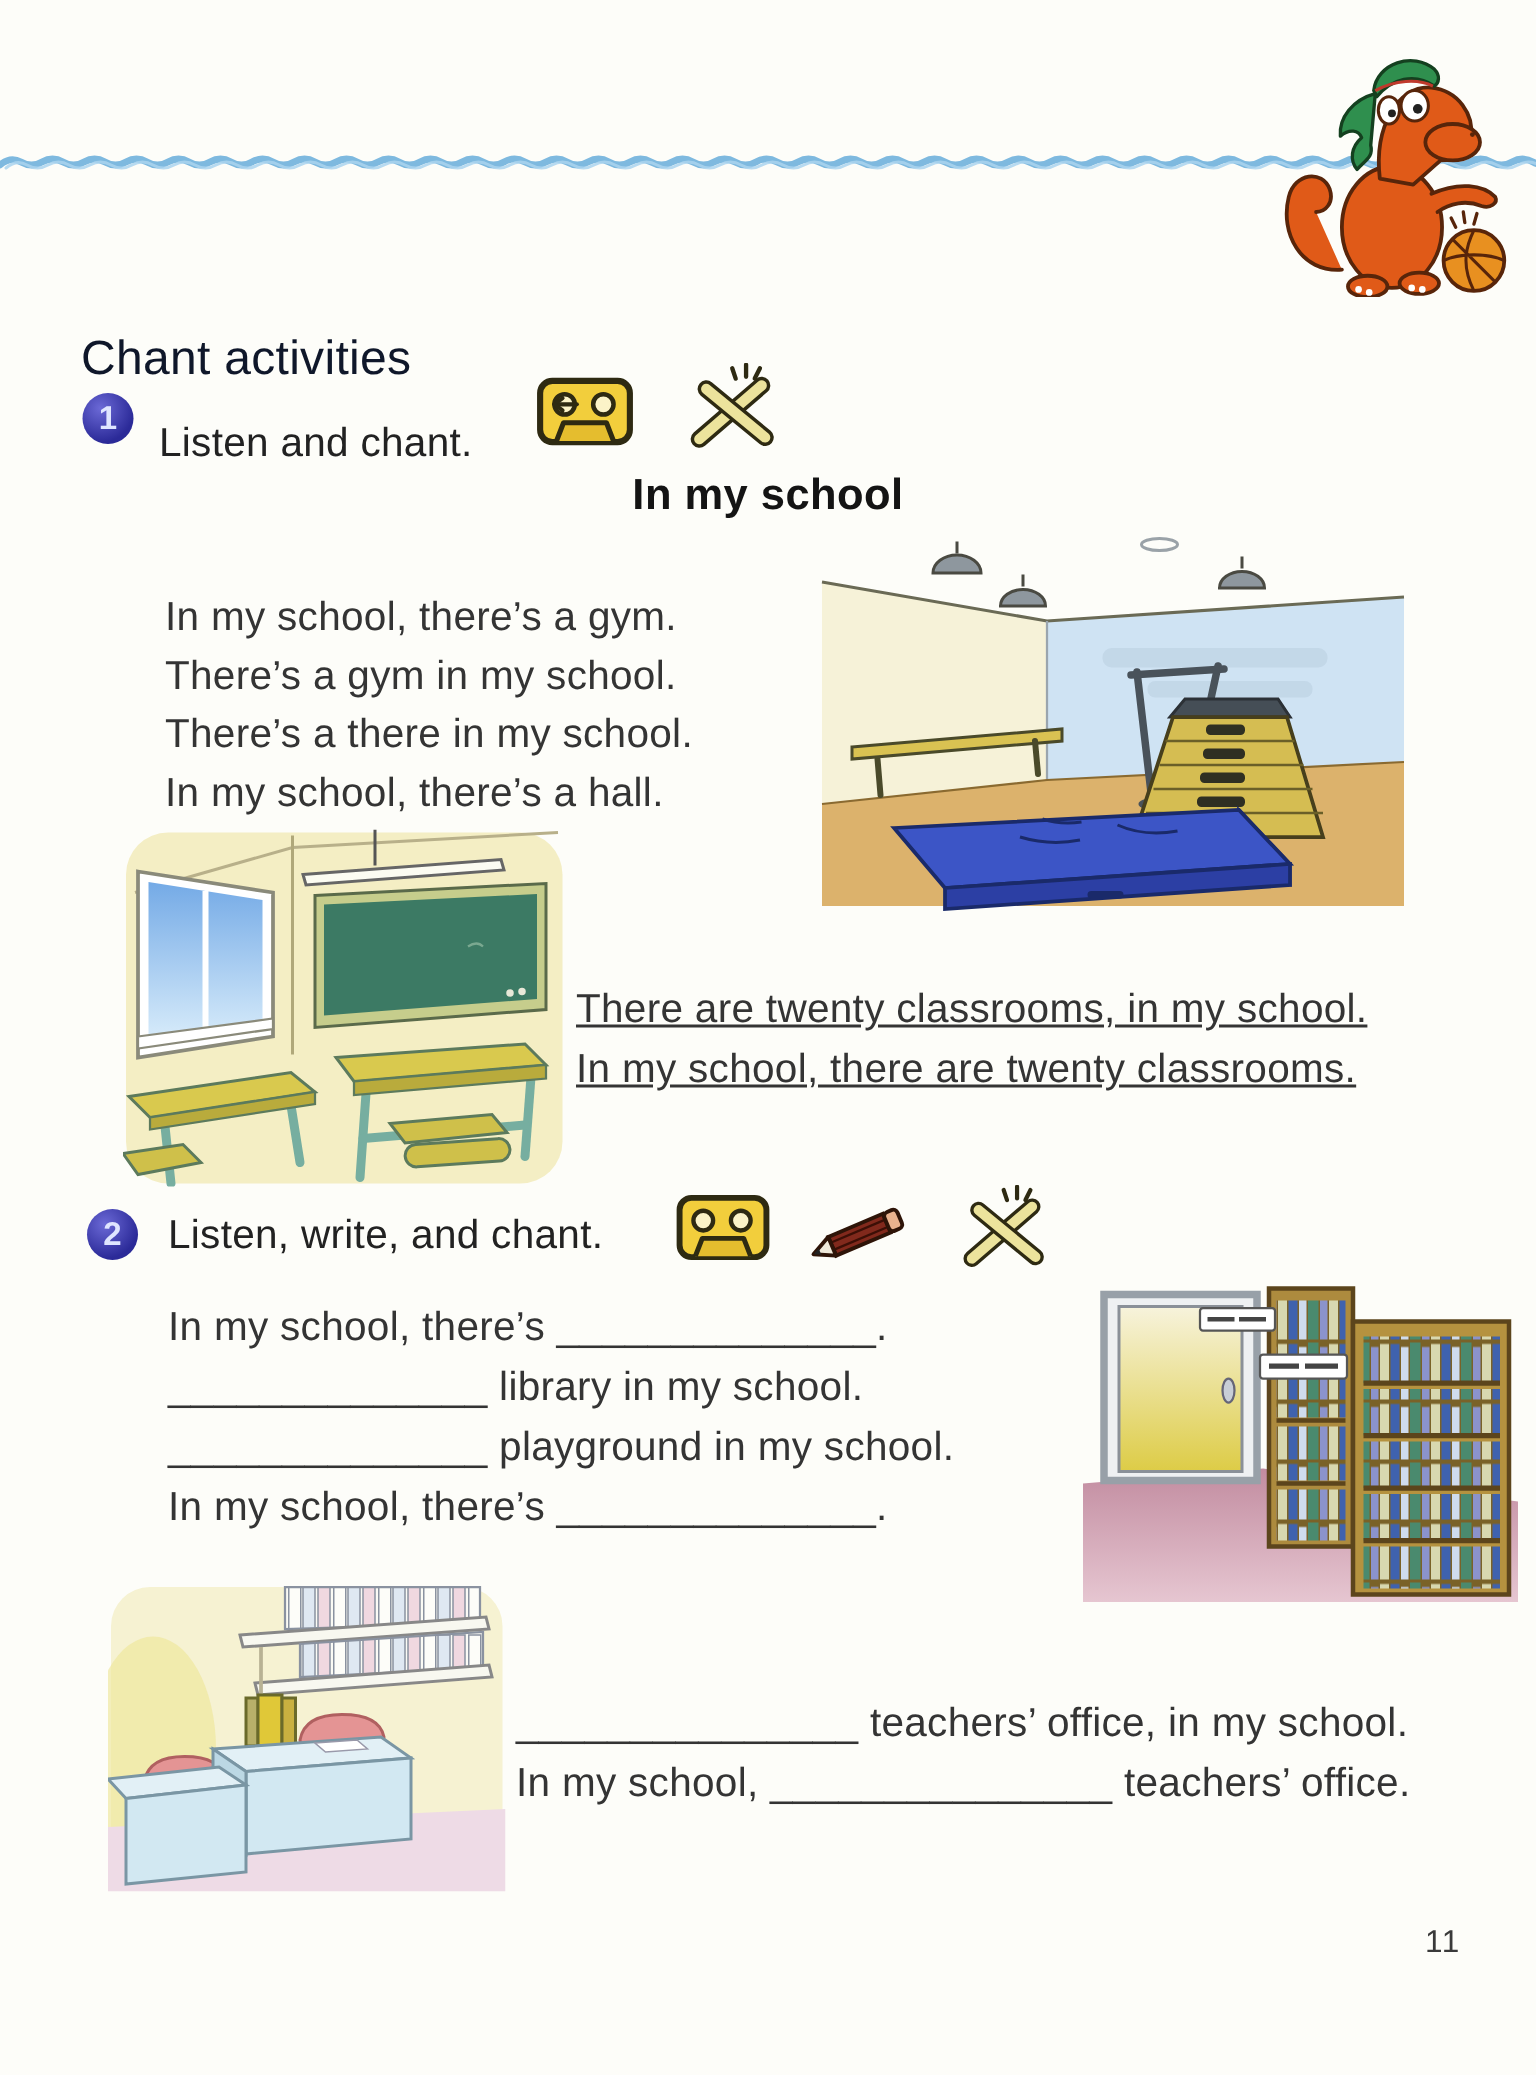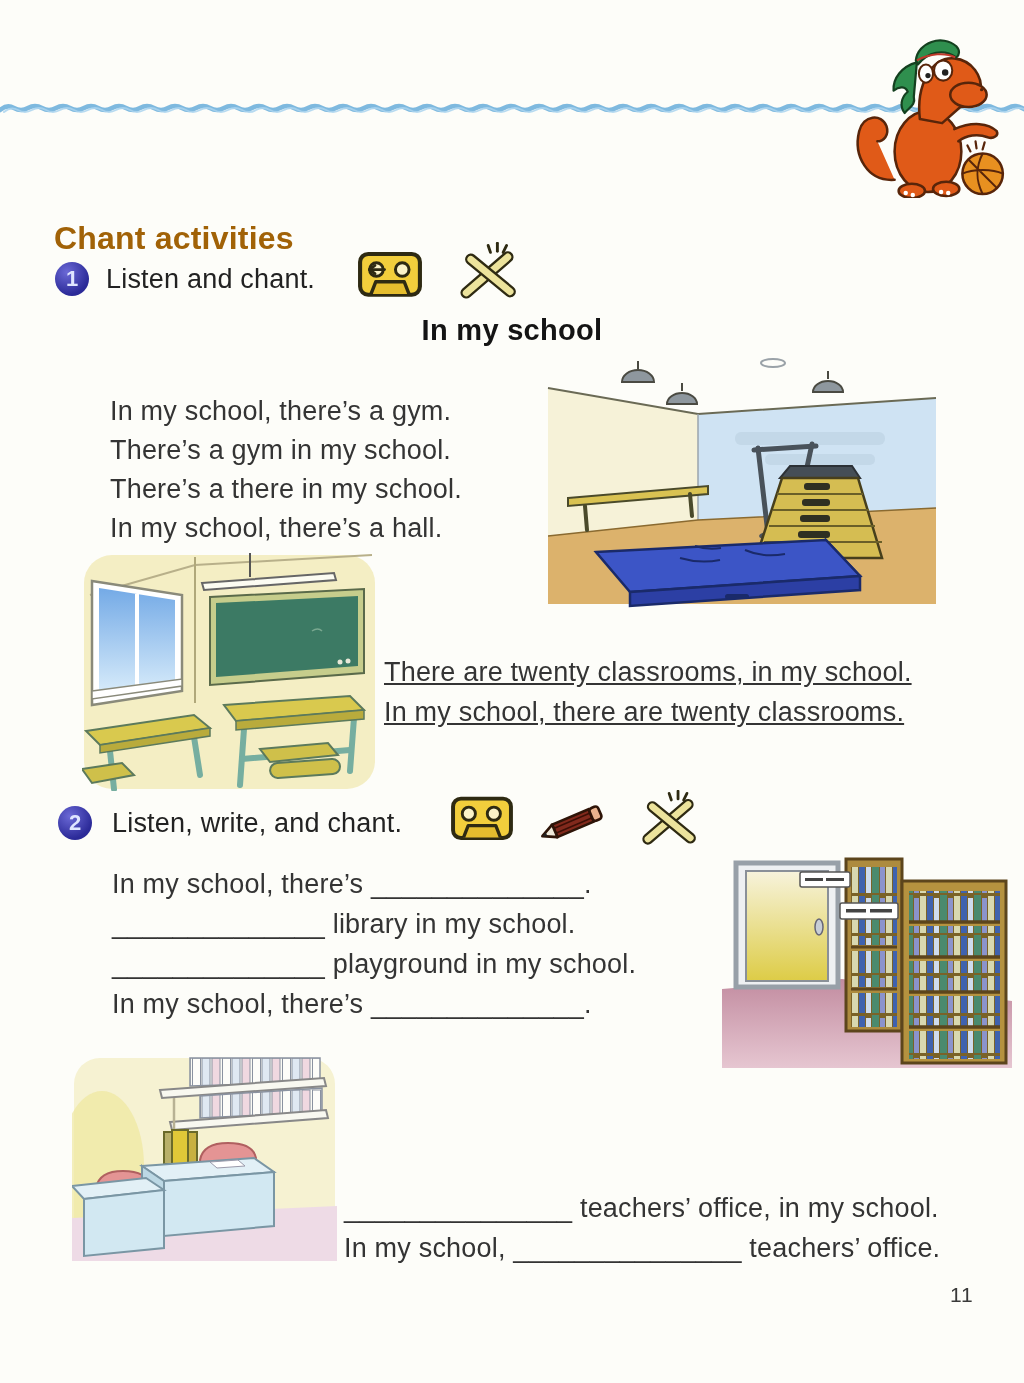--- a/index.html
+++ b/index.html
@@ -1,21 +1,21 @@
 <!DOCTYPE html>
 <html><head>
 <meta charset="utf-8">
 <style>
   html,body{margin:0;padding:0;background:#e8e8e8;}
   .page{position:relative;width:1024px;height:1383px;background:#fdfdf9;overflow:hidden;
         font-family:"Liberation Sans",sans-serif;margin:0 auto;}
   .abs{position:absolute;}
   .wave{left:0;top:94px;width:1024px;height:34px;z-index:1;}
   .mascot{left:846px;top:26px;width:168px;height:172px;z-index:2;}
-  .heading{left:54px;top:220px;font-size:32px;font-weight:bold;color:#a16207;letter-spacing:.2px;}
+  .heading{left:54px;top:220px;font-size:32px;font-weight:normal;color:#0f172a;letter-spacing:.2px;}
   .badge{width:34px;height:34px;border-radius:50%;
          background:radial-gradient(circle at 35% 30%,#6b69d6,#2b2a98 70%);
          color:#dfe5ff;font-size:22px;font-weight:bold;display:flex;align-items:center;justify-content:center;}
   .inst{font-size:27px;color:#222;letter-spacing:.2px;white-space:nowrap;}
   .title{left:0;top:314px;width:1024px;text-align:center;font-size:29px;font-weight:bold;color:#141414;letter-spacing:.3px;}
   .verse{font-size:27px;color:#343434;line-height:39px;letter-spacing:.2px;white-space:nowrap;}
   .blanks{font-size:27px;color:#343434;line-height:40px;letter-spacing:.2px;white-space:nowrap;}
   .pagenum{left:950px;top:1283px;font-size:21px;color:#3a3a3a;letter-spacing:1px;}
   svg{display:block;}
 </style>
@@ -74,21 +74,21 @@
     <g stroke="#58250a" stroke-width="2.2" stroke-linecap="round">
       <line x1="117" y1="118" x2="120" y2="124"></line>
         <line x1="125" y1="114" x2="126" y2="121"></line>
         <line x1="134" y1="115" x2="132" y2="122"></line>
     </g>
   </svg>
 
   <div class="abs heading">Chant activities</div>
 
   <div class="abs badge" style="left:55px;top:262px;">1</div>
-  <div class="abs inst" style="left:106px;top:264px;text-align:right;">Listen and chant.</div>
+  <div class="abs inst" style="left:106px;top:280px;text-align:right;">Listen and chant.</div>
 
   <svg class="abs" style="left:356px;top:249px;width:68px;height:52px;" viewBox="0 0 50 38">
     <rect x="3" y="3.5" width="44" height="30" rx="6" fill="#f2ce3c" stroke="#2e2a12" stroke-width="3"></rect>
     <circle cx="15" cy="15" r="5" fill="#fbf3c8" stroke="#2e2a12" stroke-width="2.2"></circle>
     <circle cx="34" cy="15" r="5" fill="#fbf3c8" stroke="#2e2a12" stroke-width="2.2"></circle>
     <g stroke="#2e2a12" stroke-width="2" stroke-linecap="round">
       <line x1="21" y1="15" x2="10" y2="15"></line>
         <line x1="10" y1="15" x2="14" y2="12"></line>
         <line x1="10" y1="15" x2="14" y2="18"></line>
     </g>
@@ -348,20 +348,20 @@
       <polygon points="92,125 202,116 202,170 92,180" fill="#d2e8f2" stroke="#7a96a4" stroke-width="2"></polygon>
       <polygon points="70,110 92,125 92,180 70,164" fill="#bcd8e4" stroke="#7a96a4" stroke-width="2"></polygon>
       <polygon points="138,106 166,104 173,110 145,112" fill="#fff" stroke="#99a" stroke-width="1"></polygon>
     </g>
     <g>
       <polygon points="0,130 74,122 92,134 12,143" fill="#e2f0f6" stroke="#7a96a4" stroke-width="2"></polygon>
       <polygon points="12,143 92,134 92,192 12,200" fill="#d2e8f2" stroke="#7a96a4" stroke-width="2"></polygon>
     </g>
   </svg>
 
-  <div class="abs blanks" style="left:344px;top:1188px;">
+  <div class="abs blanks" style="left:344px;top:1128px;">
     <div>_______________ teachers’ office, in my school.</div>
     <div>In my school,  _______________ teachers’ office.</div>
   </div>
 
   <div class="abs pagenum">11</div>
 
 </div>
 
 </body></html>

